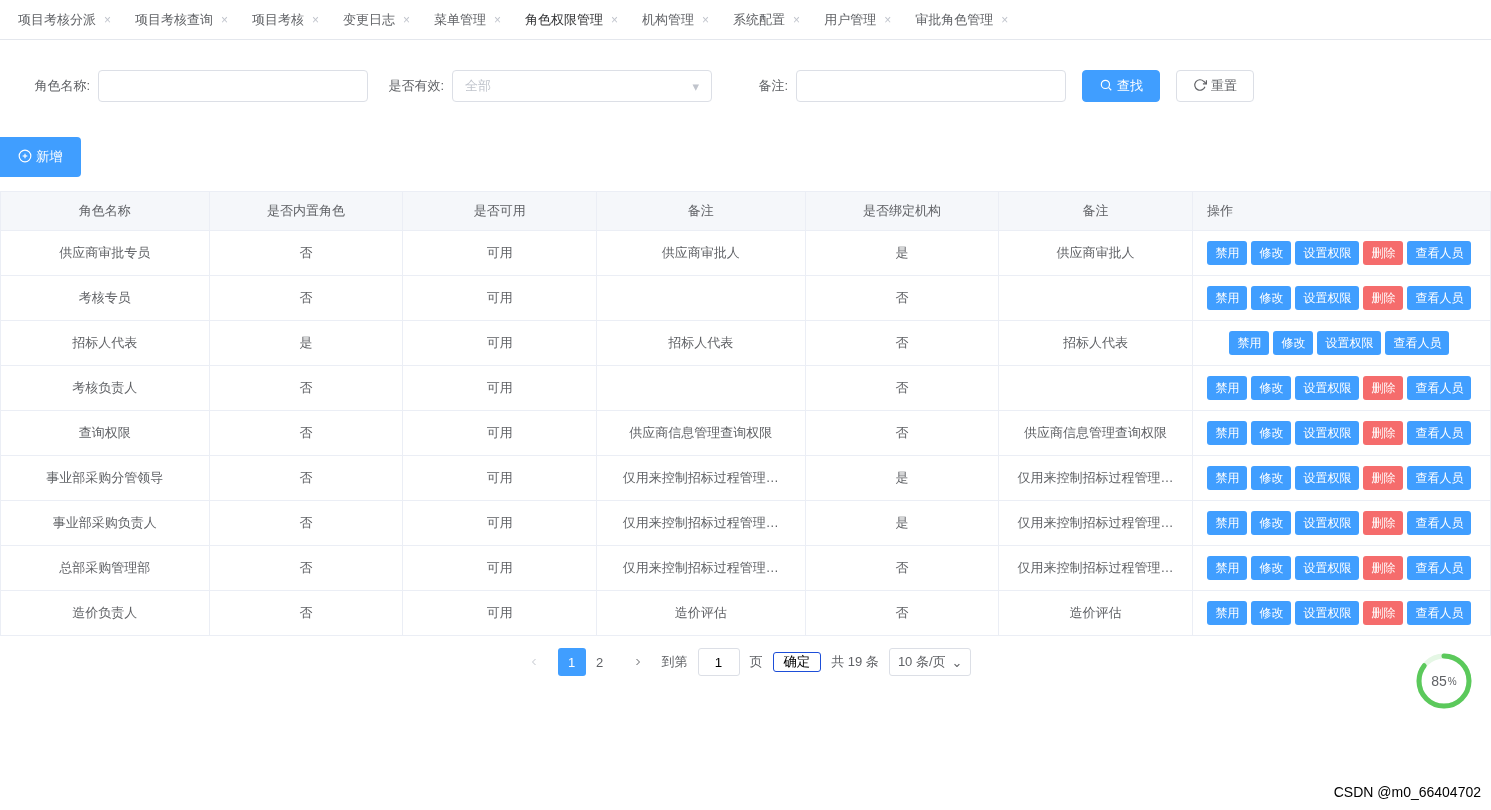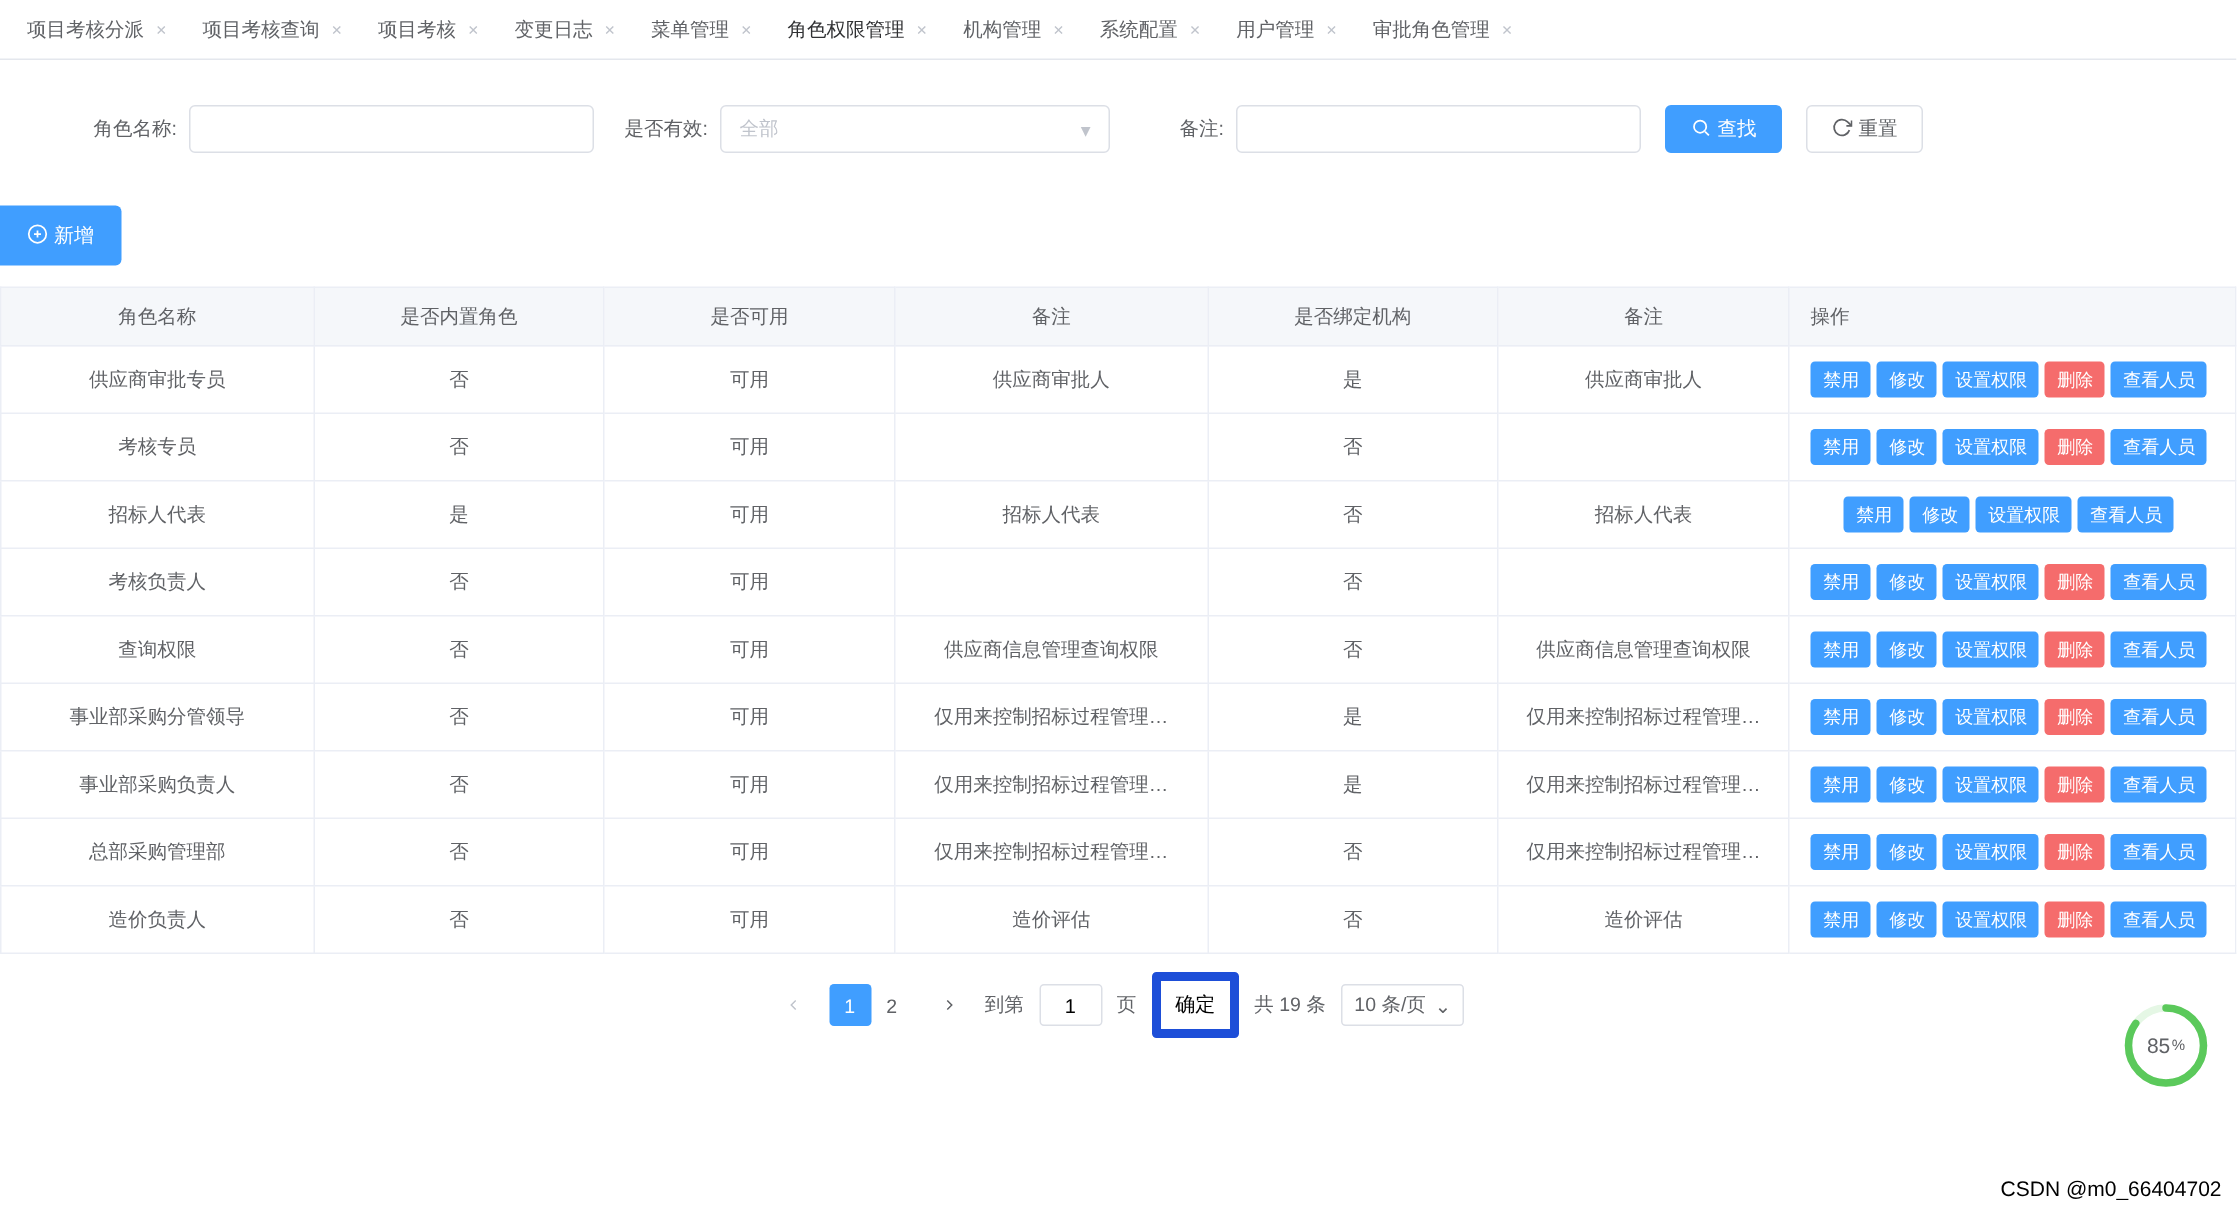--- a/index.html
+++ b/index.html
@@ -3,21 +3,21 @@
 <meta charset="utf-8">
 <style>
 * { box-sizing: border-box; margin: 0; padding: 0; }
 body { font-family: "Helvetica Neue", Arial, "Microsoft YaHei", sans-serif; font-size: 13px; color: #606266; background: #fff; }
 
 .tabs { display: flex; border-bottom: 1px solid #e4e7ed; padding: 16px 6px; height: 40px; align-items: center; }
 .tab { display: flex; align-items: center; padding: 0 12px; height: 40px; color: #606266; cursor: pointer; }
 .tab.active { font-weight: 500; color: #303133; }
 .tab .close { margin-left: 8px; color: #c0c4cc; font-size: 12px; }
 
-.filter-bar { display: flex; align-items: center; padding: 30px 16px 30px 30px; gap: 16px; flex-wrap: wrap; margin-left: 28px; }
+.filter-bar { display: flex; align-items: center; padding: 30px 16px 30px 30px; gap: 16px; flex-wrap: wrap; }
 .filter-item { display: flex; align-items: center; gap: 8px; }
 .filter-label { color: #606266; white-space: nowrap; min-width: 60px; text-align: right; }
 .input, .select { height: 32px; border: 1px solid #dcdfe6; border-radius: 4px; padding: 0 12px; font-size: 13px; color: #606266; background: #fff; }
 .input { width: 270px; }
 .select { width: 260px; display: flex; align-items: center; justify-content: space-between; color: #c0c4cc; }
 .select .caret { color: #c0c4cc; }
 
 .btn { display: inline-flex; align-items: center; height: 32px; padding: 0 16px; border-radius: 4px; border: 1px solid #dcdfe6; background: #fff; color: #606266; cursor: pointer; font-size: 13px; gap: 4px; }
 .btn-primary { background: #409eff; border-color: #409eff; color: #fff; }
 
@@ -34,24 +34,24 @@
 .btn-sm { display: inline-flex; align-items: center; justify-content: center; height: 24px; padding: 0 8px; border-radius: 3px; font-size: 12px; color: #fff; border: none; cursor: pointer; margin-right: 4px; }
 .btn-blue { background: #409eff; }
 .btn-red { background: #f56c6c; }
 
 .pagination { display: flex; align-items: center; justify-content: center; gap: 10px; padding: 12px 0 20px; color: #606266; }
 .page-btn { width: 28px; height: 28px; display: inline-flex; align-items: center; justify-content: center; border-radius: 3px; cursor: pointer; color: #606266; }
 .page-btn.active { background: #409eff; color: #fff; }
 .page-btn.nav { color: #c0c4cc; }
 .page-btn.nav.enabled { color: #606266; }
 .page-input { width: 42px; height: 28px; border: 1px solid #dcdfe6; border-radius: 3px; text-align: center; }
-.page-confirm { height: 44px; padding: 0 10px; border: 6px solid #1d4ed8; border-radius: 3px; background: #fff; cursor: pointer; }
+.page-confirm { height: 20px; padding: 0 10px; border: 1px solid #1d4ed8; border-radius: 3px; background: #fff; cursor: pointer; }
 .page-size { height: 28px; border: 1px solid #dcdfe6; border-radius: 3px; padding: 0 8px; display: inline-flex; align-items: center; gap: 6px; }
 
-.progress-ring { position: fixed; right: 18px; bottom: 84px; width: 58px; height: 58px; }
+.progress-ring { position: fixed; right: 18px; bottom: 100px; width: 58px; height: 58px; }
 .progress-ring svg { transform: rotate(-90deg); }
 .progress-text { position: absolute; inset: 0; display: flex; align-items: center; justify-content: center; font-size: 14px; color: #606266; }
 .progress-text .pct { font-size: 10px; margin-left: 1px; }
 
 .watermark { position: fixed; right: 10px; bottom: 10px; color: #000000; font-size: 14px; }
 </style>
 </head>
 <body>
 
 <div class="tabs" id="tabs-container">

